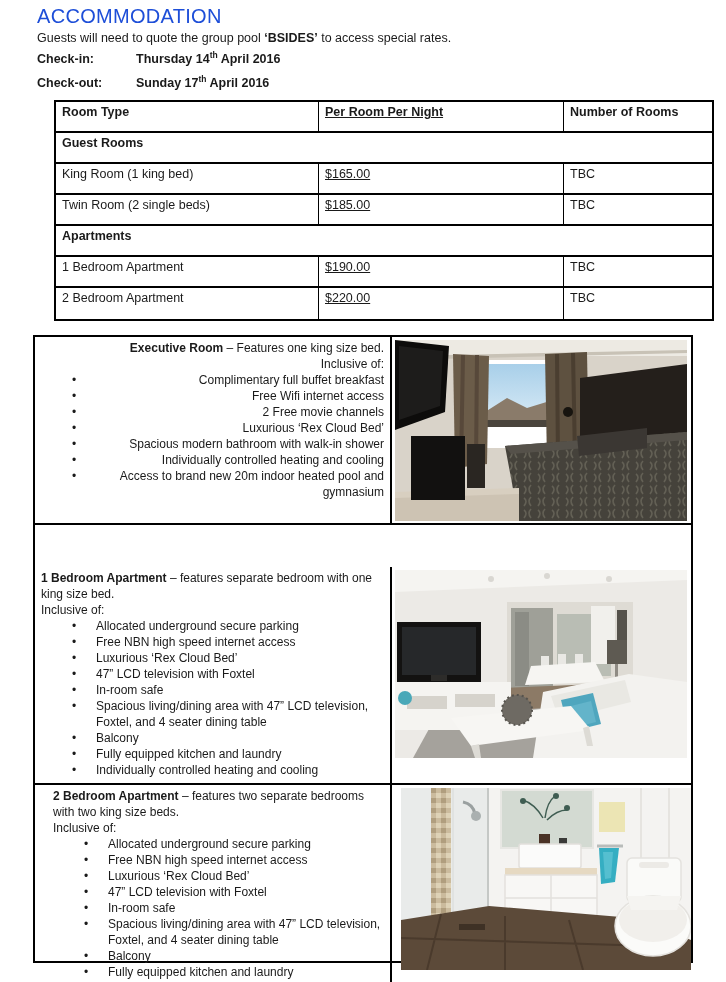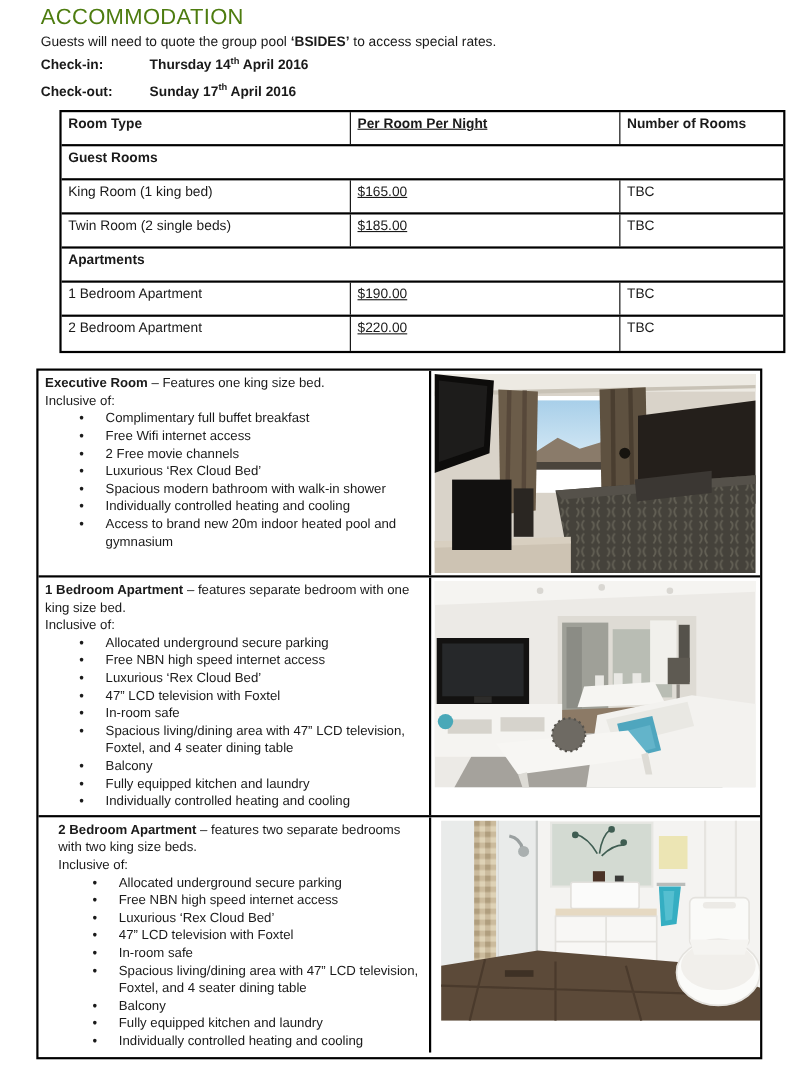--- a/index.html
+++ b/index.html
@@ -5,21 +5,21 @@
   * { margin:0; padding:0; box-sizing:border-box; }
   html,body { background:#ffffff; }
   .page {
     position:relative; width:726px; height:982px; background:#fff;
     font-family:"Liberation Sans", sans-serif; color:#1a1a1a; overflow:hidden;
   }
   .b { font-weight:bold; }
 
   .doc-title {
     position:absolute; left:37px; top:5px; font-size:20px; letter-spacing:0.3px;
-    color:#4d7c0f; font-weight:400;
+    color:#1d4ed8; font-weight:400;
   }
   .intro { position:absolute; left:37px; top:31px; font-size:12.5px; }
   .chk { position:absolute; left:37px; font-size:12.5px; font-weight:bold; }
   .chk-in  { top:52px; }
   .chk-out { top:76px; }
   .chk-label { display:inline-block; width:99px; }
   sup { font-size:8.5px; vertical-align:super; line-height:0; }
 
   
   .rates {
@@ -36,22 +36,22 @@
   .r-section { font-weight:bold; }
   .r-section > div { width:100%; }
 
   
   .details {
     position:absolute; left:33px; top:335px; width:660px; height:628px;
     border:2px solid #000; font-size:12px; line-height:16px;
   }
   .d-row { display:flex; border-bottom:2px solid #000; overflow:hidden; }
   .d-row:last-child { border-bottom:none;padding-left:12px; }
-  .d-r1 { height:188px; }
-  .d-r2 { height:218px; }
+  .d-r1 { height:188px;text-align:right; }
+  .d-r2 { height:218px;margin-top:42px; }
   .d-r3 { height:214px; }
   .d-text { width:357px; border-right:2px solid #000; padding:3px 6px; overflow:hidden; }
   .d-photo { flex:1; padding:3px 0 0 3px; }
   .d-text ul { list-style:none; }
   .d-text li { position:relative; padding-left:55px; }
   .d-text li::before { content:"•"; position:absolute; left:31px; top:0; }
   .photo { display:block; }
 </style>
 </head>
 <body>

